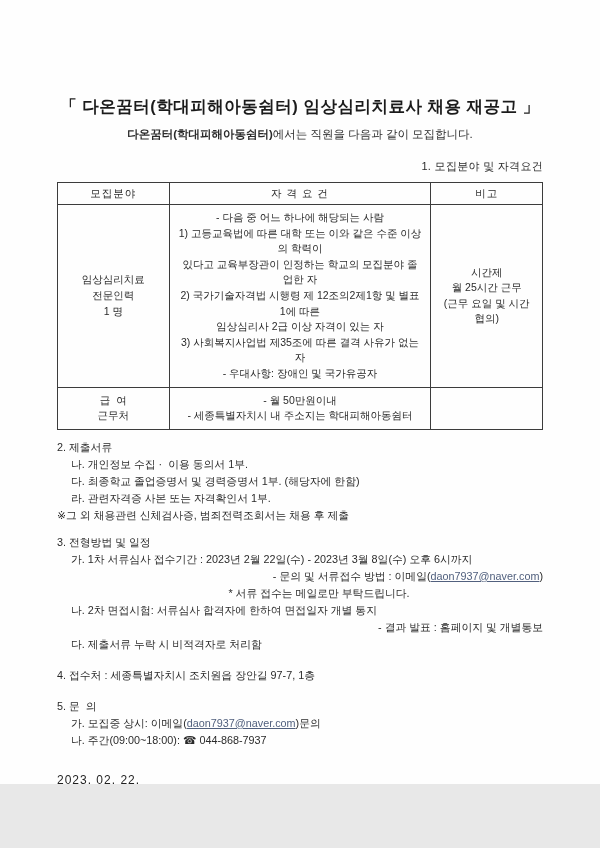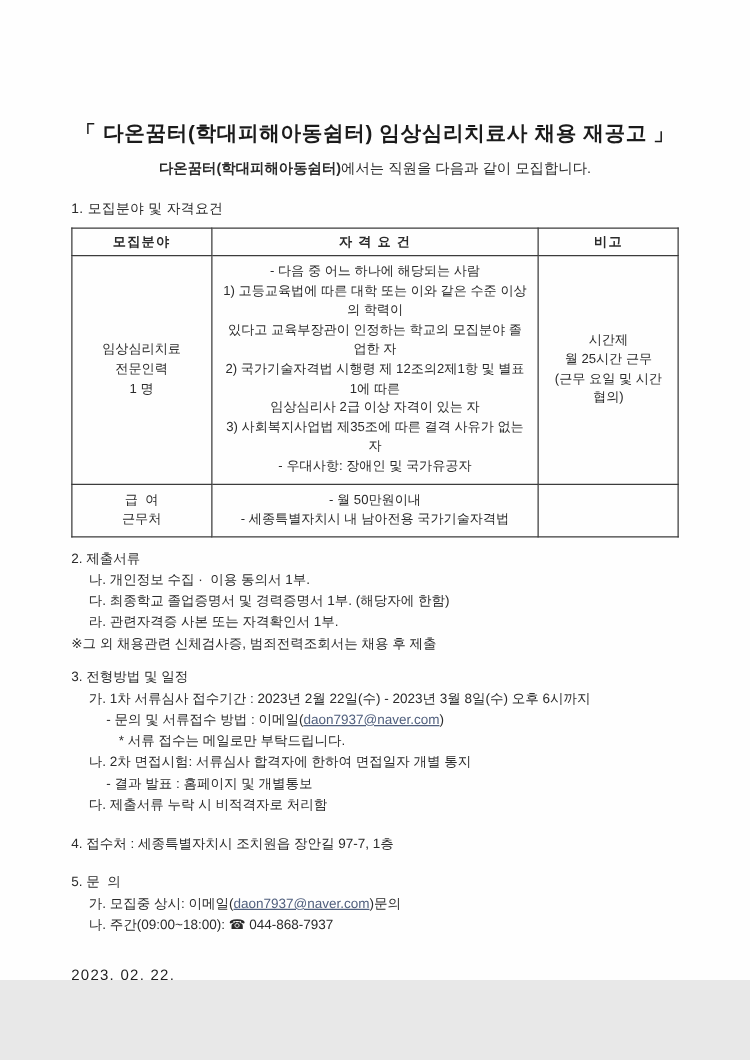--- a/index.html
+++ b/index.html
@@ -29,51 +29,52 @@
     text-align:center;
     font-size:11.5px;
     color:#2a2a2a;
   }
   .subtitle .b{font-weight:bold;}
   .sec-heading{
     font-size:11px;
     color:#2a2a2a;
     margin:0 0 8px 0;
     letter-spacing:0.3px;
+    text-align:right;
   }
   .rtable{
     width:100%;
     border-collapse:collapse;
     table-layout:fixed;
     margin:0 0 9px 0;
     font-size:10.5px;
   }
   .rtable th,.rtable td{
     border:1px solid #3c3c3c;
     vertical-align:middle;
     color:#2a2a2a;
   }
   .rtable th{
-    font-weight:bold;
+    font-weight:normal;
     height:22px;
     text-align:center;
     letter-spacing:1px;
     padding:2px;
   }
   .rtable td{padding:5px 8px;text-align:center;}
   .rtable .c{text-align:center;}
   .rtable .line{line-height:15.6px;}
   .col-field{width:23%;}
   .col-qual{width:54%;}
   .col-note{width:23%;}
   .list{margin:0 0 10px 0;font-size:10.8px;color:#2a2a2a;}
   .list .line{line-height:17px;}
   .ind1{padding-left:14px;}
-  .ind2{padding-left:28px;}
-  .ind3{padding-left:38px;}
+  .ind2{padding-left:28px;text-align:right;}
+  .ind3{padding-left:38px;text-align:center;}
   .ind4{padding-left:58px;}
   .gap-lg{margin-bottom:14px;}
   .email-link{
     color:#51607e;
     text-decoration:underline;
     cursor:pointer;
   }
   .footer-date{
     font-size:12px;
     color:#1f1f1f;
@@ -134,21 +135,21 @@
         <div class="line" data-bind="section1.table.row1.note_lines.3">협의)</div>
       </td>
     </tr>
     <tr>
       <td class="c">
         <div class="line" data-bind="section1.table.row2.field_lines.0">급  여</div>
         <div class="line" data-bind="section1.table.row2.field_lines.1">근무처</div>
       </td>
       <td>
         <div class="line" data-bind="section1.table.row2.qual_lines.0">- 월 50만원이내</div>
-        <div class="line" data-bind="section1.table.row2.qual_lines.1">- 세종특별자치시 내 남아전용 국가기술자격법</div>
+        <div class="line" data-bind="section1.table.row2.qual_lines.1">- 세종특별자치시 내 주소지는 학대피해아동쉼터</div>
       </td>
       <td data-bind="section1.table.row2.note"></td>
     </tr>
   </tbody>
     </table>
 
   <div class="list">
     <div class="line" data-bind="section2.heading">2. 제출서류</div>
     <div class="line ind1" data-bind="section2.items.1">나. 개인정보 수집 ·  이용 동의서 1부.</div>
     <div class="line ind1" data-bind="section2.items.2">다. 최종학교 졸업증명서 및 경력증명서 1부. (해당자에 한함)</div>

